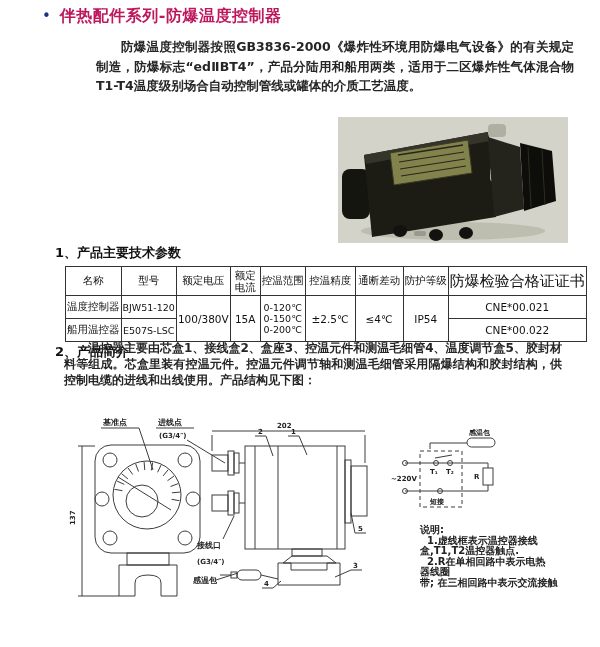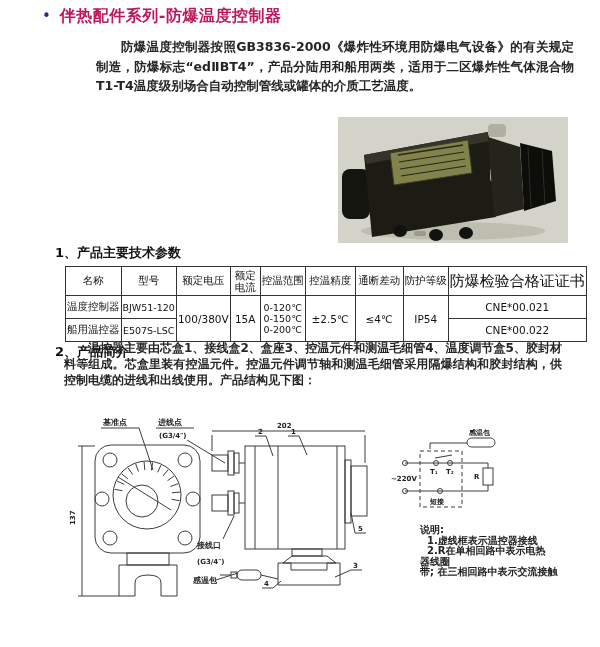--- a/index.html
+++ b/index.html
@@ -275,18 +275,19 @@
       <line x1="433" y1="50" x2="433" y2="55"></line>
       <rect x="428" y="55" width="10" height="17"></rect>
       <line x1="433" y1="72" x2="433" y2="78"></line>
       <text class="t-sm" x="419" y="66">R</text>
     </g>
   </svg>
 
   <div class="notes">
     <div>说明:</div>
     <div>  1.虚线框表示温控器接线</div>
+    <div>盒,T1,T2温控器触点.</div>
     <div>  2.R在单相回路中表示电热</div>
     <div>器线圈</div>
     <div>带; 在三相回路中表示交流接触</div>
   </div>
 
 </div>
 
 </body></html>

